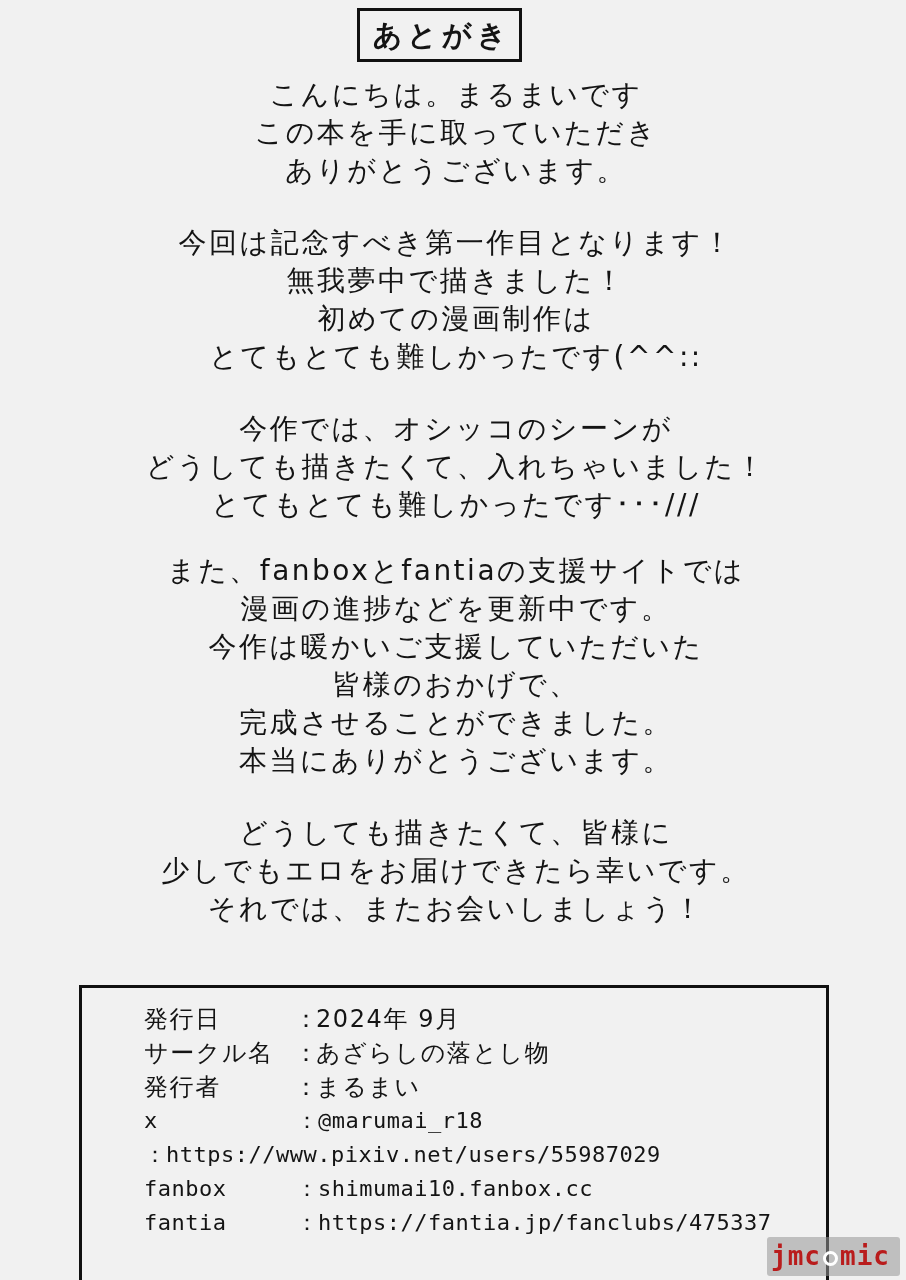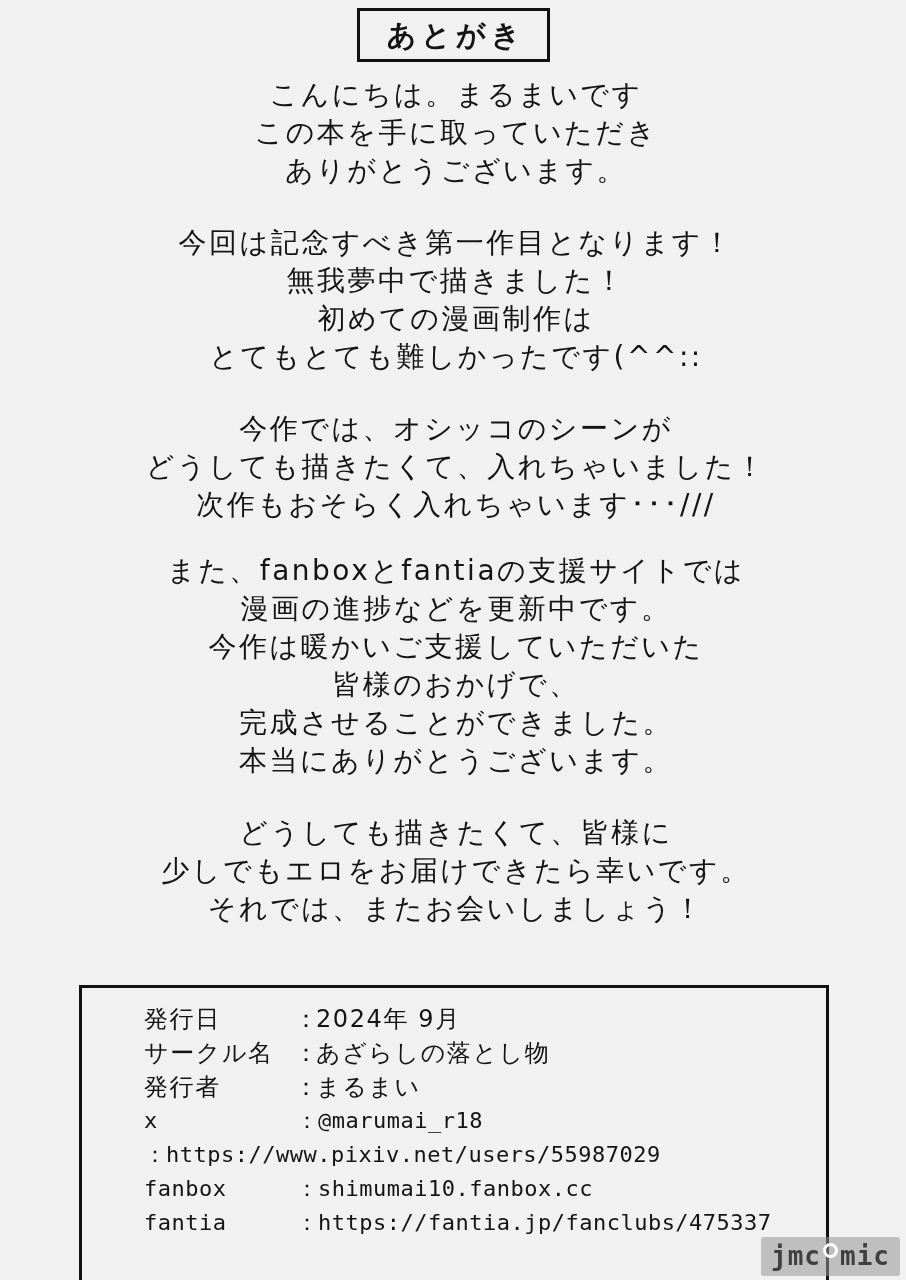--- a/index.html
+++ b/index.html
@@ -21,21 +21,21 @@
     position: absolute;
     inset: 0;
     background: #f1f1f1;
   }
 
   
   .title-box {
     position: absolute;
     left: 357px;
     top: 8px;
-    width: 193px;
+    width: 165px;
     height: 54px;
     border: 3px solid #111;
     background: #f1f1f1;
     display: flex;
     align-items: center;
     justify-content: center;
   }
   .title-box .title-text {
     font-size: 29px;
     letter-spacing: 5px;
@@ -108,25 +108,25 @@
     font-size: 22px;
   }
   .colophon .row.mono .k { min-width: 152px; }
 
   
   .watermark {
     position: absolute;
     right: 6px;
     bottom: 4px;
     display: flex;
-    align-items: flex-start;
+    align-items: center;
     gap: 0px;
     background: rgba(150,150,150,0.55);
-    color: #404040;
-    padding: 4px 10px 5px 10px;
+    color: #b91c1c;
+    padding: 4px 10px 5px 4px;
     border-radius: 3px;
     font-family: "DejaVu Sans Mono", monospace;
     font-size: 26px;
     letter-spacing: 1px;
     font-weight: 700;
   }
   .watermark .wm-dot {
     display: inline-block;
     width: 15px;
     height: 15px;
@@ -157,21 +157,21 @@
     <div class="para p2">
       <div class="line">今回は記念すべき第一作目となります！</div>
       <div class="line">無我夢中で描きました！</div>
       <div class="line">初めての漫画制作は</div>
       <div class="line">とてもとても難しかったです(^^::</div>
     </div>
 
     <div class="para p3">
       <div class="line">今作では、オシッコのシーンが</div>
       <div class="line">どうしても描きたくて、入れちゃいました！</div>
-      <div class="line">次作もおそらく入れちゃいます･･･///</div>
+      <div class="line">とてもとても難しかったです･･･///</div>
     </div>
 
     <div class="para p4">
       <div class="line">また、fanboxとfantiaの支援サイトでは</div>
       <div class="line">漫画の進捗などを更新中です。</div>
       <div class="line">今作は暖かいご支援していただいた</div>
       <div class="line">皆様のおかげで、</div>
       <div class="line">完成させることができました。</div>
       <div class="line">本当にありがとうございます。</div>
     </div>

